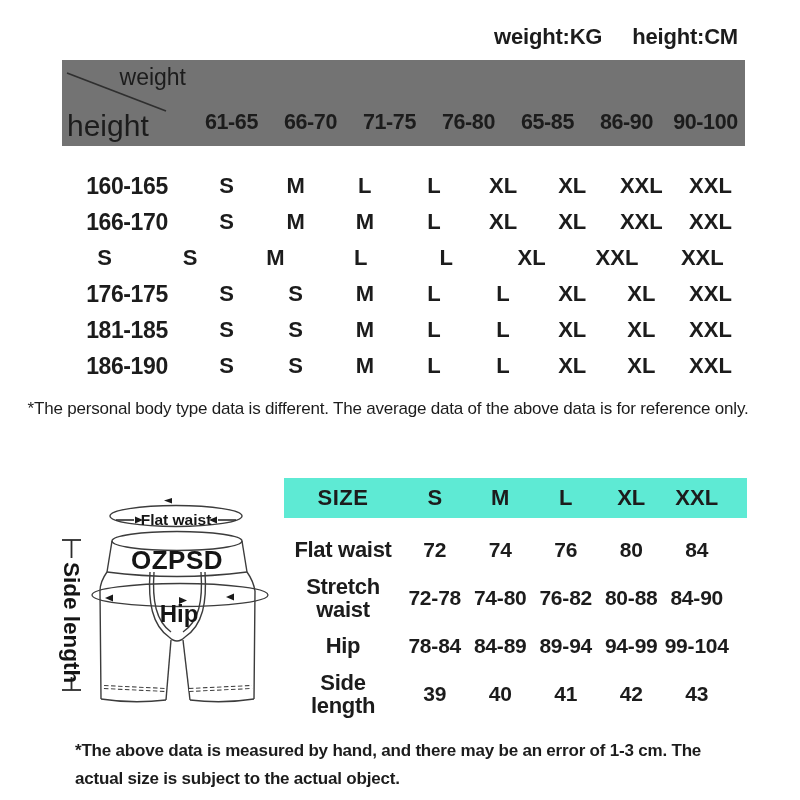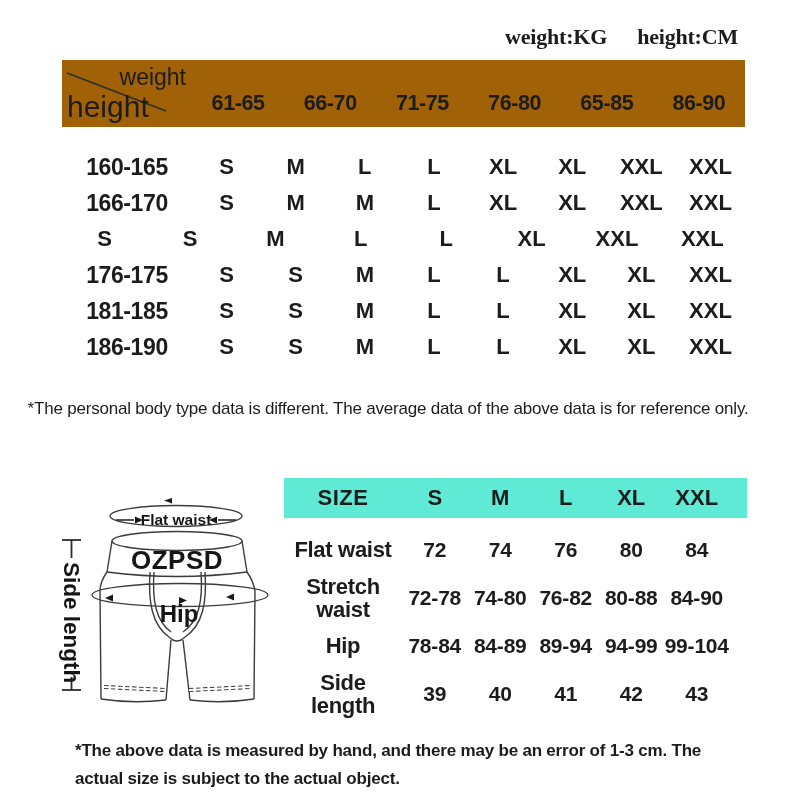--- a/index.html
+++ b/index.html
@@ -1,25 +1,25 @@
 <!DOCTYPE html>
 <html><head>
 <meta charset="utf-8">
 <style>
   html,body{margin:0;padding:0;background:#fff;}
   .page{position:relative;width:800px;height:800px;background:#ffffff;overflow:hidden;
         font-family:"Liberation Sans",sans-serif;color:#1c1c1c;}
 
   
   .units{position:absolute;top:24px;right:62px;display:flex;gap:30px;
-         font-size:22px;font-weight:600;letter-spacing:-0.2px;font-family:Liberation Serif, serif;}
+         font-size:22px;font-weight:600;letter-spacing:-0.2px;}
 
   
   .matrix{position:absolute;left:62px;top:60px;width:683px;}
-  .matrix-head{height:67px;background:#a16207;display:flex;}
+  .matrix-head{height:86px;background:#737373;display:flex;}
   .corner{width:130px;position:relative;}
   .corner .diag{position:absolute;left:0;top:0;}
   .corner .w{position:absolute;top:4px;right:6px;font-size:23px;font-weight:500;}
   .corner .h{position:absolute;bottom:3px;left:5px;font-size:30px;font-weight:500;}
   .mcol{flex:1;display:flex;align-items:flex-end;justify-content:center;
         padding-bottom:11px;font-size:21.5px;font-weight:600;letter-spacing:-0.4px;}
   .matrix-body{padding-top:22px;}
   .mrow{height:36px;display:flex;align-items:center;}
   .mlabel{width:130px;text-align:center;font-size:23px;font-weight:600;letter-spacing:-0.4px;}
   .mcell{flex:1;text-align:center;font-size:22px;font-weight:600;}
@@ -63,20 +63,21 @@
         </svg>
         <span class="w">weight</span>
         <span class="h">height</span>
       </div>
       <div class="mcol">61-65</div>
       <div class="mcol">66-70</div>
       <div class="mcol">71-75</div>
       <div class="mcol">76-80</div>
       <div class="mcol">65-85</div>
       <div class="mcol">86-90</div>
+      <div class="mcol">90-100</div>
     </div>
     <div class="matrix-body">
       <div class="mrow">
         <div class="mlabel">160-165</div>
         <div class="mcell">S</div>
         <div class="mcell">M</div>
         <div class="mcell">L</div>
         <div class="mcell">L</div>
         <div class="mcell">XL</div>
         <div class="mcell">XL</div>

